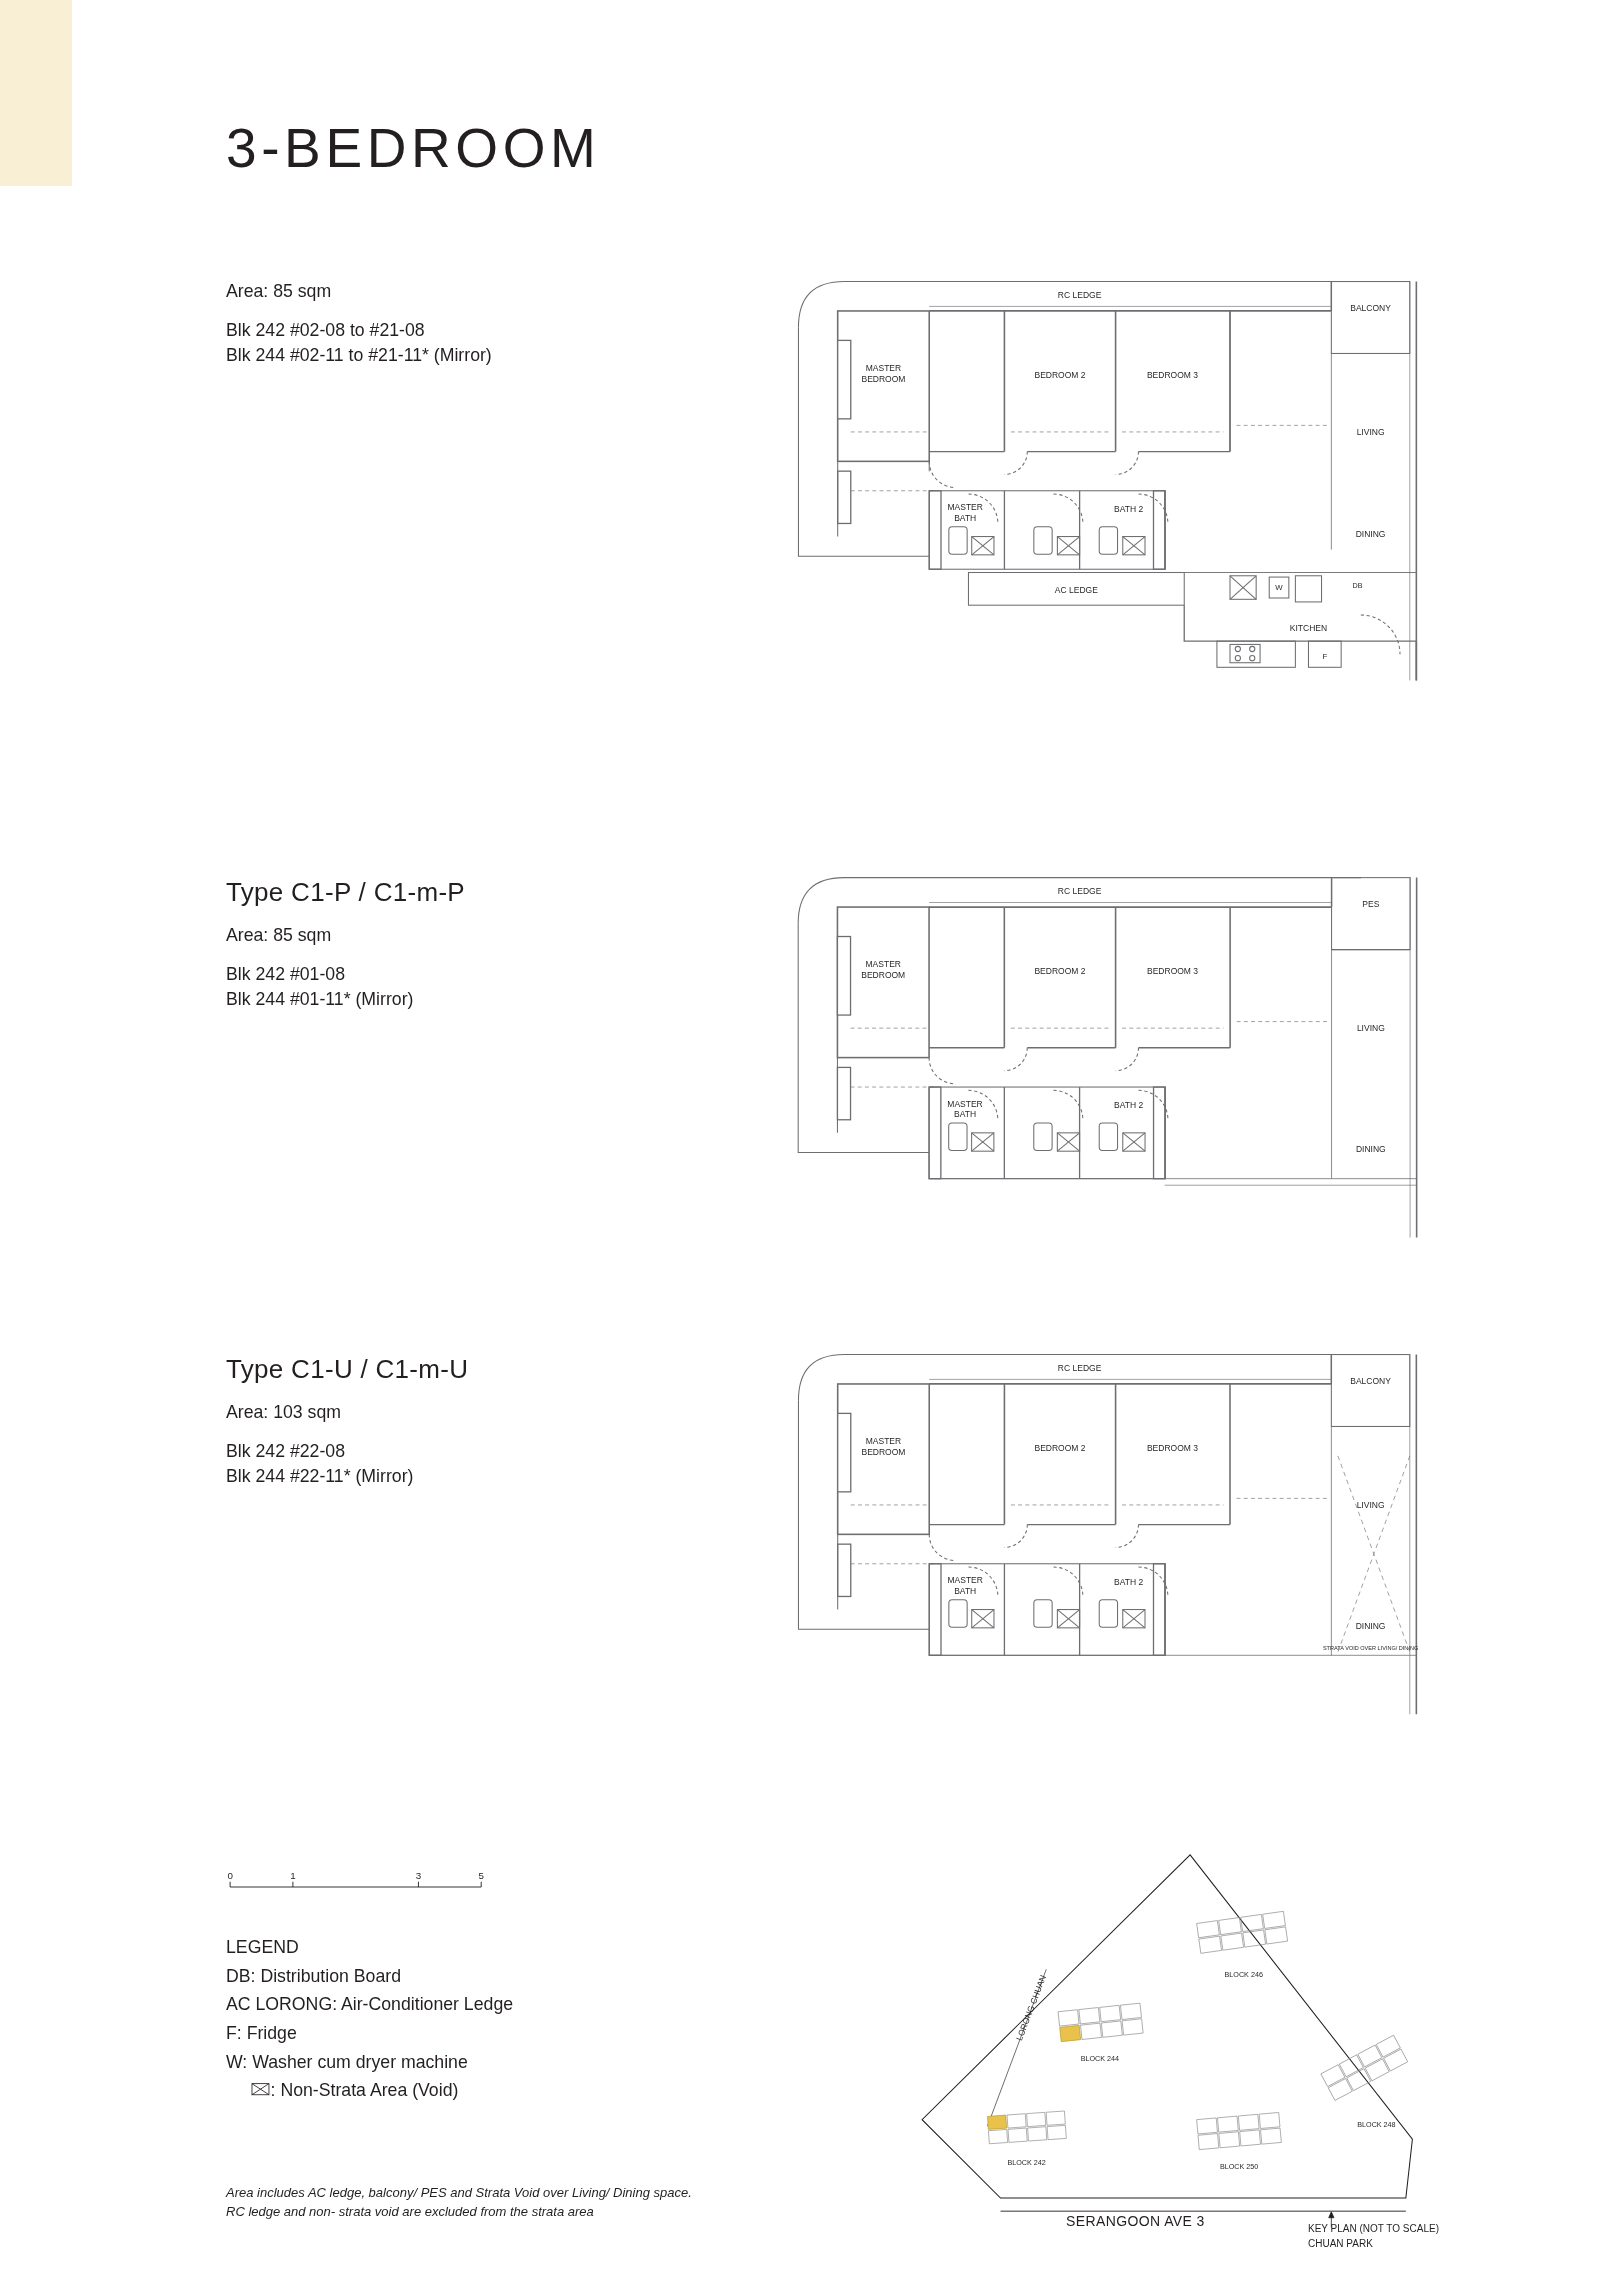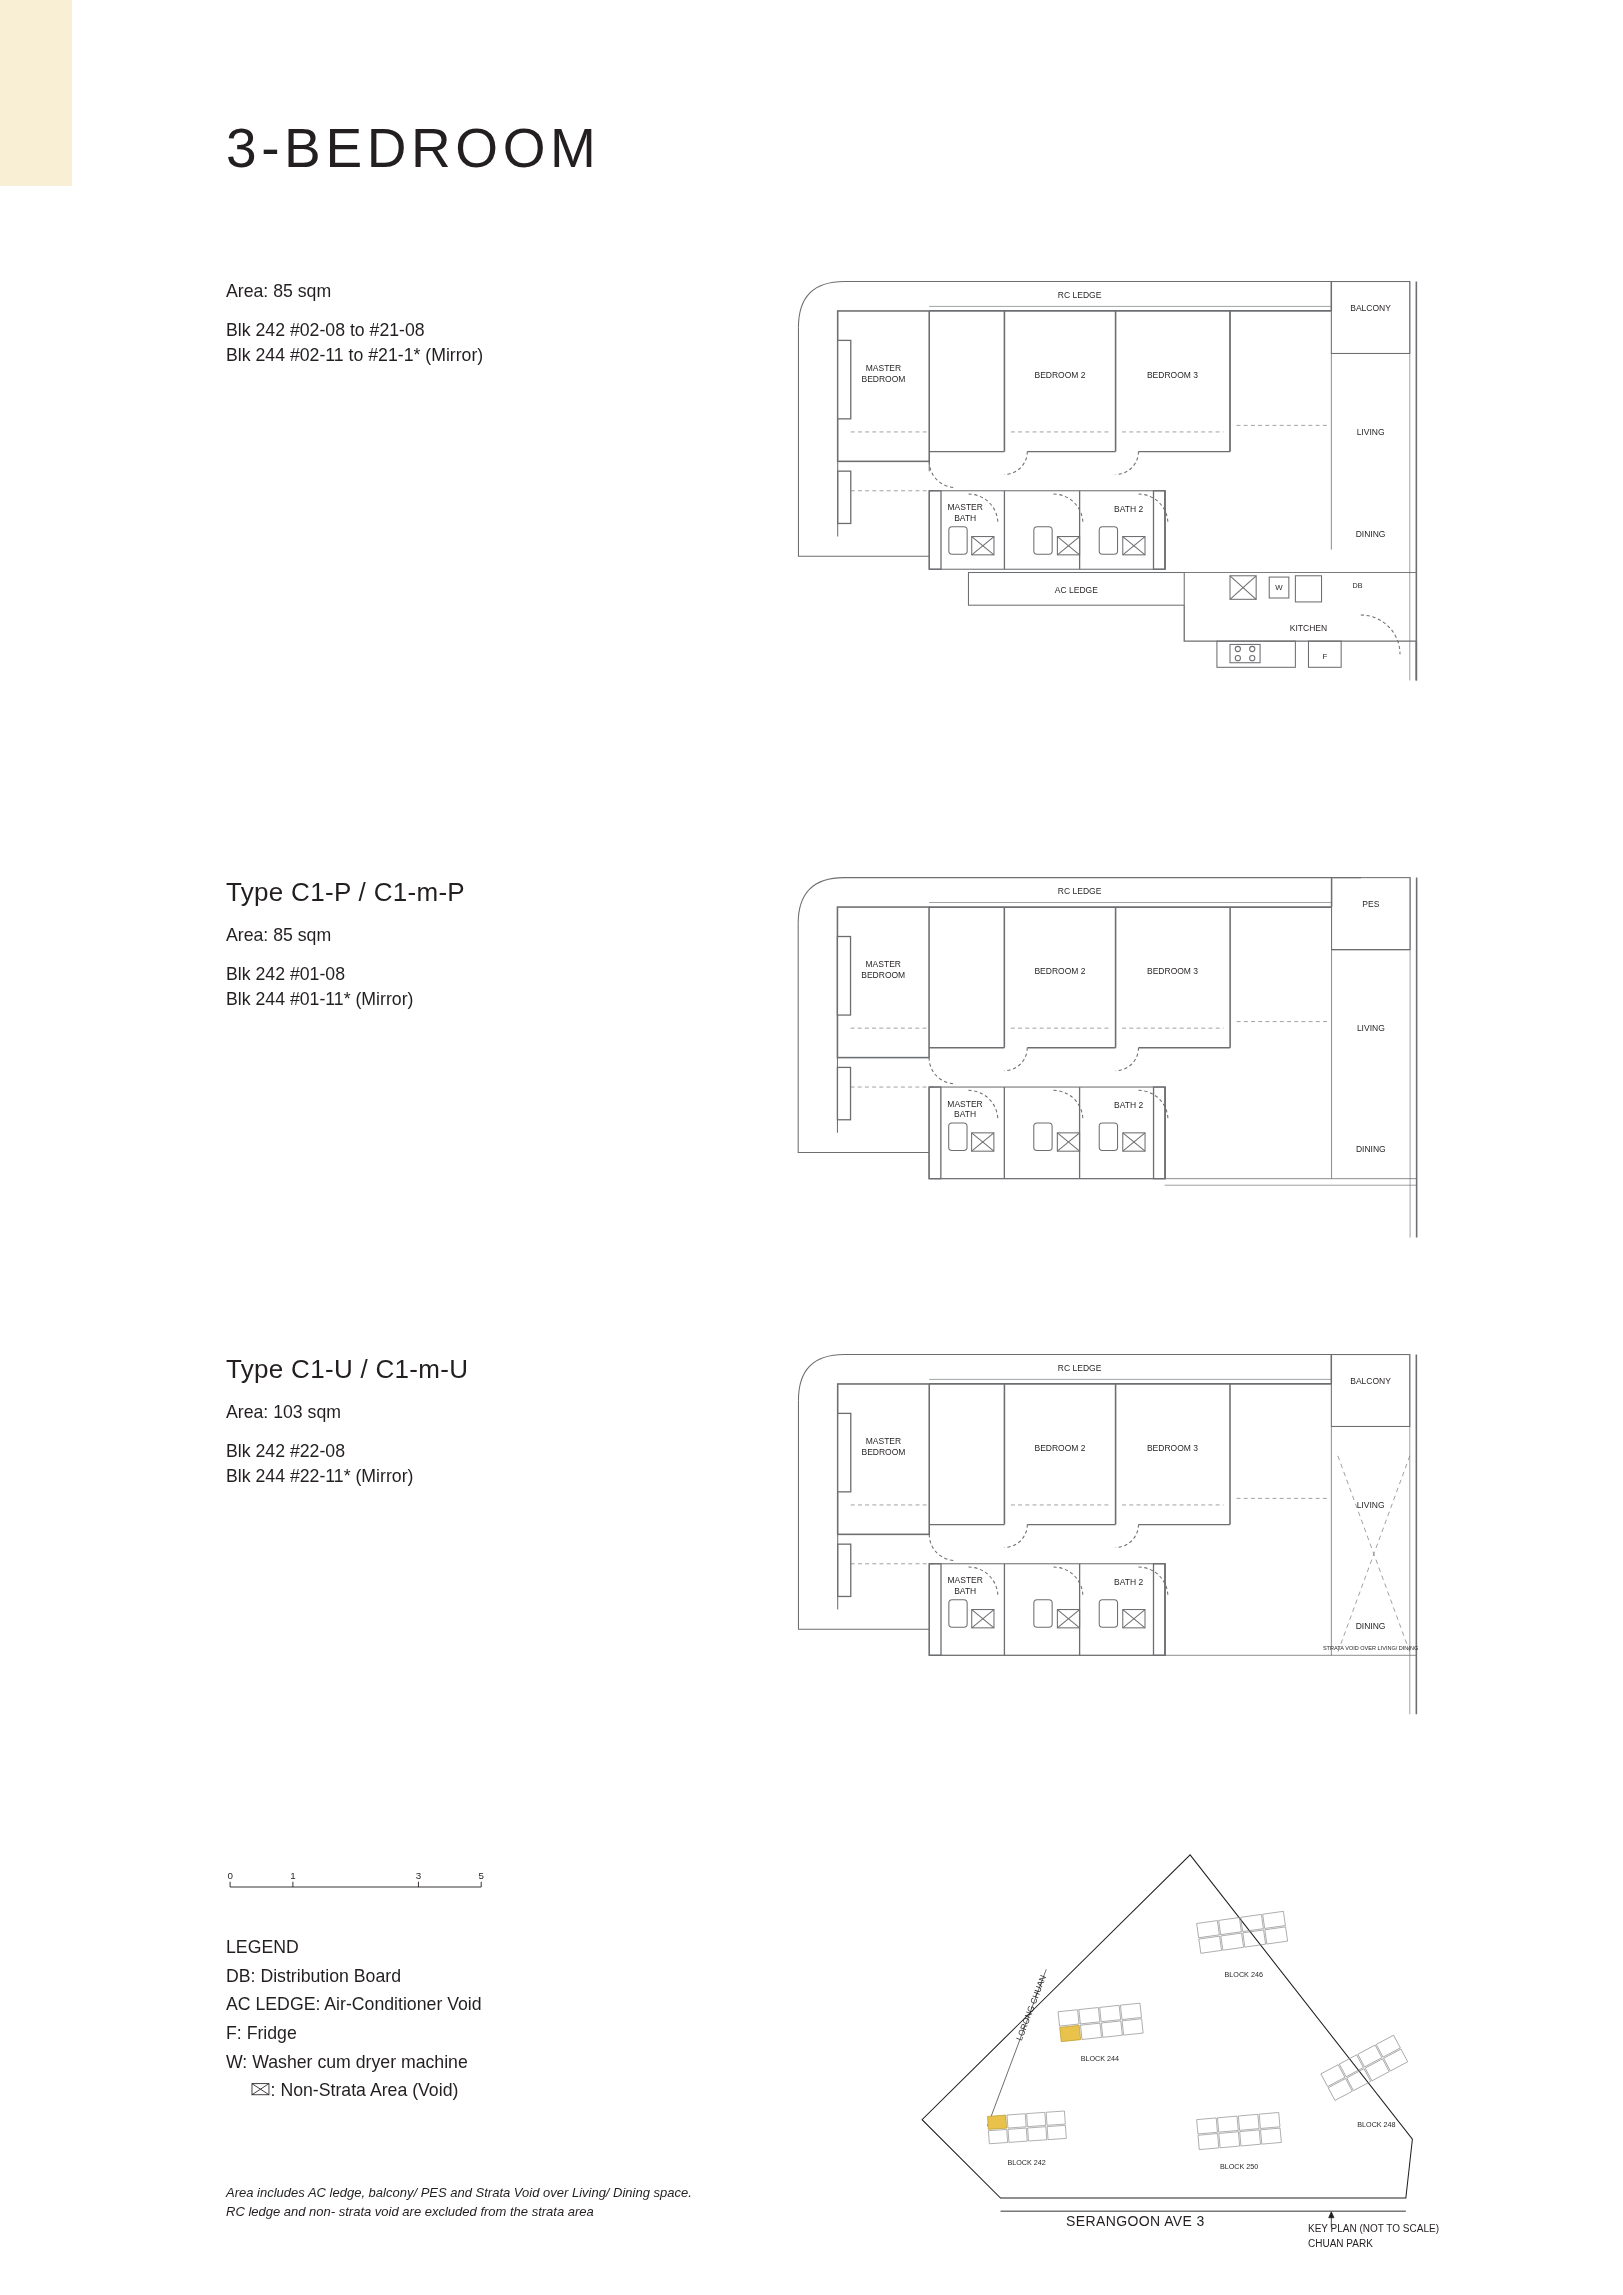--- a/index.html
+++ b/index.html
@@ -121,21 +121,21 @@
 <body>
 
 <div class="corner-tab"></div>
 
 <div class="page-title">3-BEDROOM</div>
 
 <div class="unit" style="top:281px;">
   <div class="unit-text">
     <div class="unit-area">Area: 85 sqm</div>
     <div class="unit-blk">Blk 242  #02-08 to #21-08</div>
-    <div class="unit-blk">Blk 244  #02-11 to #21-1* (Mirror)</div>
+    <div class="unit-blk">Blk 244  #02-11 to #21-11* (Mirror)</div>
   </div>
 
   <div class="plan" style="top:-6.5px;">
     <svg width="661" height="510" viewBox="0 0 1010 780" xmlns="http://www.w3.org/2000/svg">
       <g fill="none" stroke="#6d6e71" stroke-width="1.6">
 
         <path d="M40 80 Q40 10 110 10 L900 10"></path>
         <path d="M40 80 L40 430 L240 430"></path>
 
         <line x1="985" y1="10" x2="985" y2="620" stroke-width="2.4"></line>
@@ -413,21 +413,21 @@
       <text x="98" y="14">1</text>
       <text x="290" y="14">3</text>
       <text x="386" y="14">5</text>
     </g>
   </svg>
 </div>
 
 <div class="legend">
   <div>LEGEND</div>
   <div>DB:  Distribution Board</div>
-  <div>AC LEDGE: Air-Conditioner Void</div>
+  <div>AC LORONG: Air-Conditioner Ledge</div>
   <div>F: Fridge</div>
   <div>W: Washer cum dryer machine</div>
   <div class="lg-row">
     <span class="void-icon">
       <svg width="19.6" height="14.4" viewBox="0 0 30 22" xmlns="http://www.w3.org/2000/svg">
         <rect x="1.5" y="2.5" width="26" height="17" fill="none" stroke="#231f20" stroke-width="1.3"></rect>
         <line x1="1.5" y1="2.5" x2="27.5" y2="19.5" stroke="#231f20" stroke-width="1.3"></line>
         <line x1="27.5" y1="2.5" x2="1.5" y2="19.5" stroke="#231f20" stroke-width="1.3"></line>
       </svg>
     </span>

